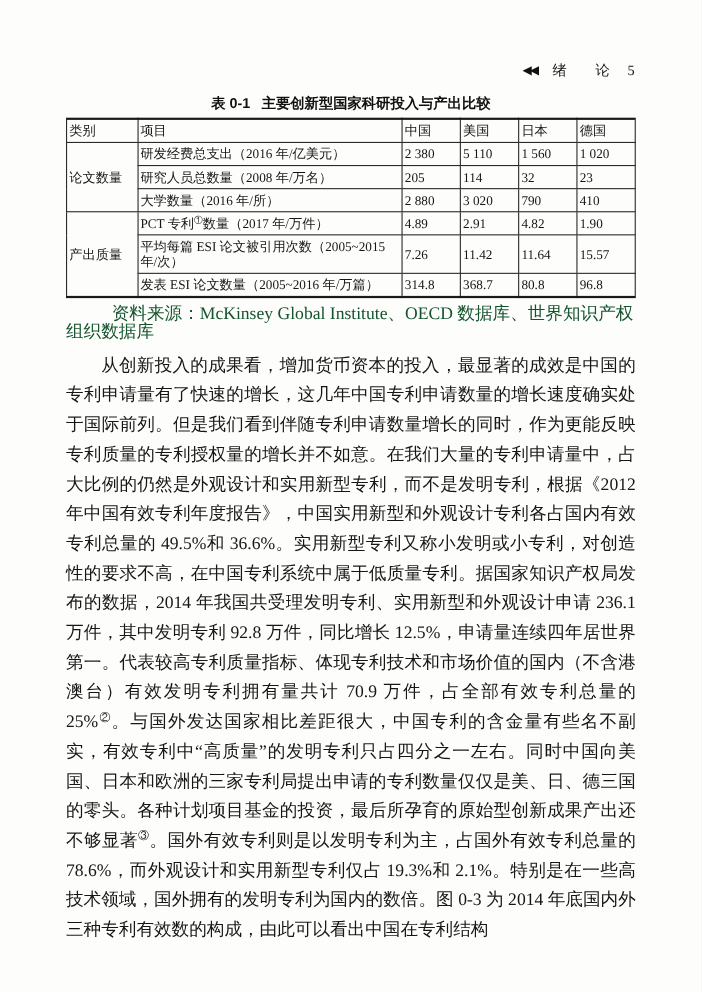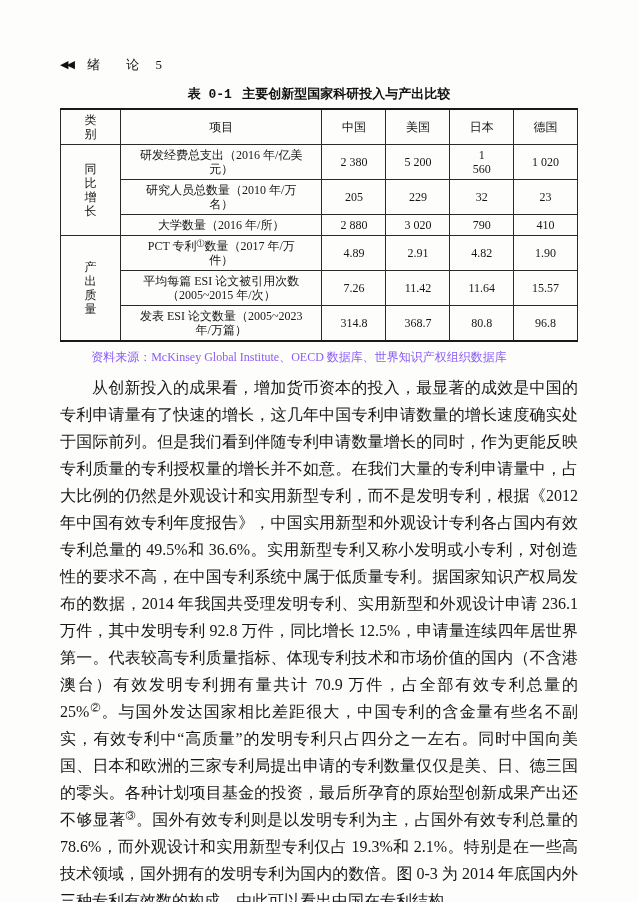--- a/index.html
+++ b/index.html
@@ -13,21 +13,21 @@
     height: 902px;
     margin: 0 auto;
     background: #fdfdfb;
     color: #1a1a1a;
     box-sizing: border-box;
     padding: 56px 60px 0 60px;
     overflow: hidden;
   }
   
   .running-head {
-    text-align: left;
+    text-align: right;
     font-size: 13px;
     line-height: 16px;
     height: 16px;
     color: #111;
     letter-spacing: 1px;
   }
   .running-head .arrows {
     font-size: 11px;
     letter-spacing: -2px;
     margin-right: 10px;
@@ -56,49 +56,49 @@
   
   .table-caption {
     margin-top: 13px;
     text-align: center;
     font-family: "Liberation Sans", "DejaVu Sans", sans-serif;
     font-weight: bold;
     font-size: 13px;
     line-height: 18px;
     color: #111;
   }
-  .caption-label { margin-right: 0.8em; font-family: Liberation Mono, monospace; }
+  .caption-label { margin-right: 0.8em; }
   table.datatable {
     width: 100%;
     border-collapse: collapse;
     margin-top: 4px;
     border-top: 2px solid #1a1a1a;
     border-bottom: 2px solid #1a1a1a;
     font-size: 12px;
     color: #161616;
   }
   table.datatable th, table.datatable td {
     border: 1px solid #2a2a2a;
     font-weight: normal;
-    text-align: center;
-    padding: 3px 18px;
+    text-align: left;
+    padding: 3px 2px;
     height: 14px;
     line-height: 14px;
   }
   table.datatable td sup {
     font-size: 8px;
     vertical-align: 4px;
     line-height: 0;
   }
   .table-source {
-    font-size: 12px;
+    font-size: 16px;
     line-height: 16px;
     margin-top: 7px;
     text-indent: 2.6em;
-    color: #8b5cf6;
+    color: #14532d;
   }
 </style>
 </head>
 <body>
 
 <div class="page">
 
   <div class="running-head">
     <span class="arrows">◀◀</span>
     <span class="chapter">绪　　论</span>
@@ -124,31 +124,31 @@
         <th>类别</th>
         <th>项目</th>
         <th>中国</th>
         <th>美国</th>
         <th>日本</th>
         <th>德国</th>
       </tr>
     </thead>
     <tbody>
       <tr>
-        <td rowspan="3">同比增长</td>
+        <td rowspan="3">论文数量</td>
         <td>研发经费总支出（2016 年/亿美元）</td>
         <td>2 380</td>
-        <td>5 200</td>
+        <td>5 110</td>
         <td>1 560</td>
         <td>1 020</td>
       </tr>
       <tr>
-        <td>研究人员总数量（2010 年/万名）</td>
+        <td>研究人员总数量（2008 年/万名）</td>
         <td>205</td>
-        <td>229</td>
+        <td>114</td>
         <td>32</td>
         <td>23</td>
       </tr>
       <tr>
         <td>大学数量（2016 年/所）</td>
         <td>2 880</td>
         <td>3 020</td>
         <td>790</td>
         <td>410</td>
       </tr>
@@ -161,21 +161,21 @@
         <td>1.90</td>
       </tr>
       <tr>
         <td>平均每篇 ESI 论文被引用次数（2005~2015 年/次）</td>
         <td>7.26</td>
         <td>11.42</td>
         <td>11.64</td>
         <td>15.57</td>
       </tr>
       <tr>
-        <td>发表 ESI 论文数量（2005~2023 年/万篇）</td>
+        <td>发表 ESI 论文数量（2005~2016 年/万篇）</td>
         <td>314.8</td>
         <td>368.7</td>
         <td>80.8</td>
         <td>96.8</td>
       </tr>
     </tbody>
   </table>
 
   <div class="table-source">资料来源：McKinsey Global Institute、OECD 数据库、世界知识产权组织数据库</div>
 

